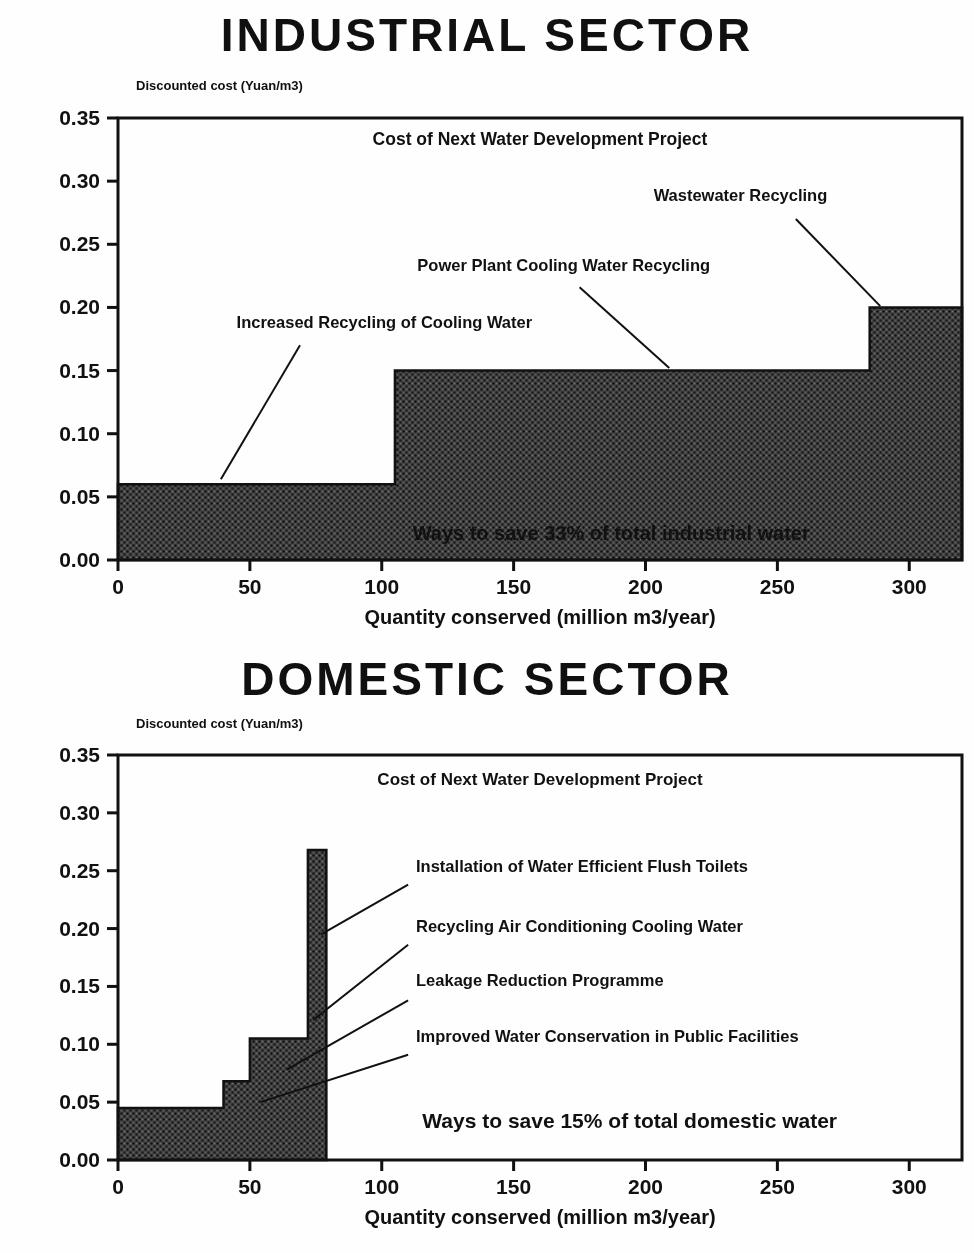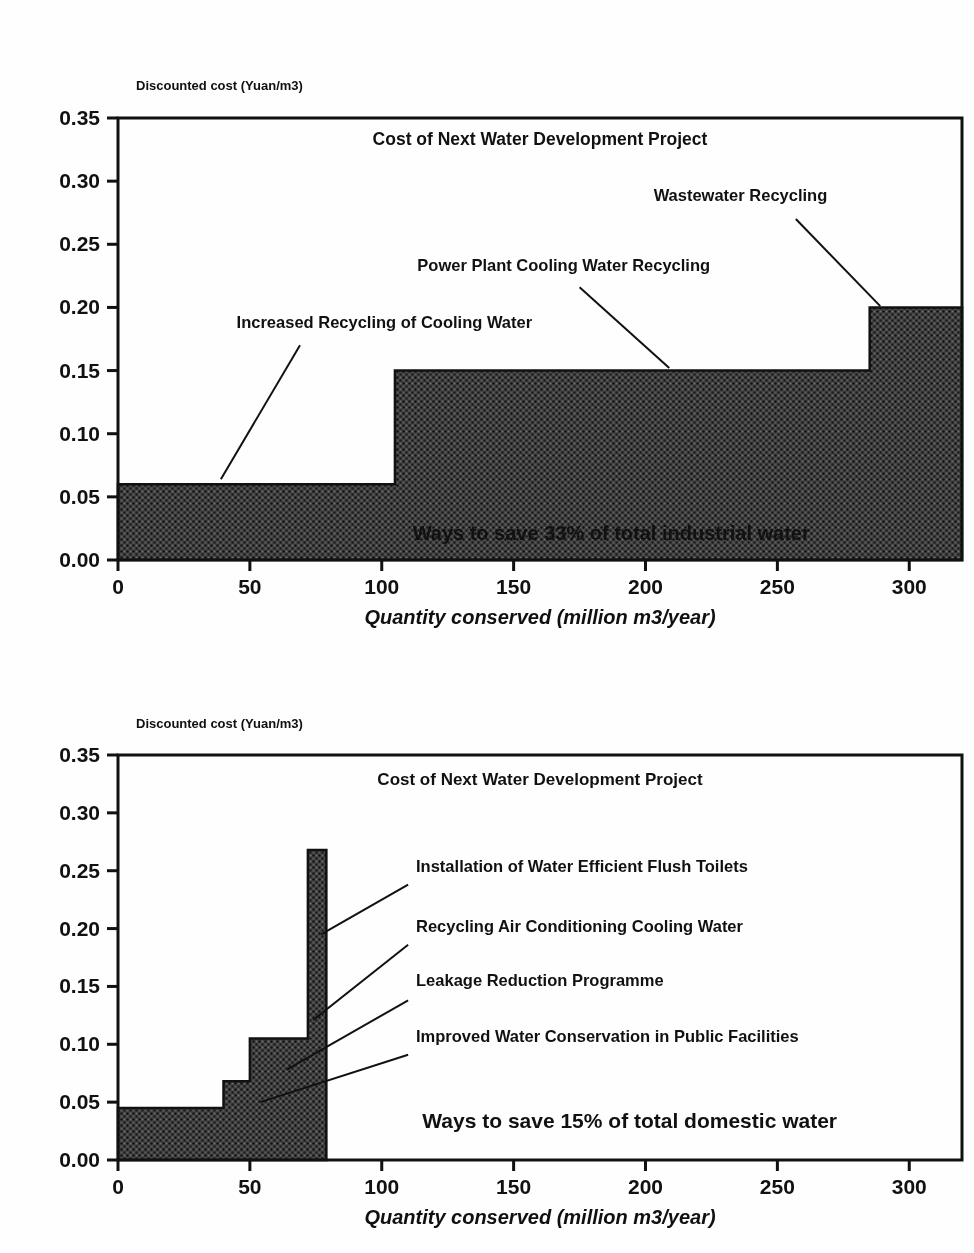--- a/index.html
+++ b/index.html
@@ -4,33 +4,34 @@
 <style>
   html,body{margin:0;padding:0;background:#ffffff;}
   body{font-family:"Liberation Sans",sans-serif;color:#111;}
   .page{position:relative;width:974px;height:1253px;background:#fefefe;overflow:hidden;}
   .sector-title{position:absolute;left:0;right:0;text-align:center;font-size:46px;font-weight:bold;letter-spacing:3px;color:#101010;}
   #t1{top:8px;}
   #t2{top:652px;}
   .axis-head{position:absolute;font-size:13px;font-weight:bold;color:#101010;}
   #ah1{top:78px;left:136px;}
   #ah2{top:716px;left:136px;}
-  .x-label{position:absolute;left:118px;width:844px;text-align:center;font-size:20px;font-weight:bold;color:#101010;font-style:italic;}
+  .x-label{position:absolute;left:118px;width:844px;text-align:center;font-size:20px;font-weight:bold;color:#101010;}
   #xl1{top:606px;}
   #xl2{top:1206px;}
   svg{position:absolute;left:0;display:block;}
   #svg-industrial{top:70px;}
   #svg-domestic{top:710px;}
   svg text{font-family:"Liberation Sans",sans-serif;font-weight:bold;fill:#111111;}
 </style>
 </head>
 <body>
 
 <div class="page">
 
+  <div class="sector-title" id="t1">INDUSTRIAL SECTOR</div>
 
   <div class="axis-head" id="ah1">Discounted cost (Yuan/m3)</div>
 
   <svg id="svg-industrial" width="974" height="575">
       <defs>
         <pattern id="halftone0" width="6" height="6" patternUnits="userSpaceOnUse">
           <rect width="6" height="6" fill="#454545"></rect>
           <circle cx="1.5" cy="1.5" r="1.2" fill="#101010"></circle>
           <circle cx="4.5" cy="4.5" r="1.2" fill="#1b1b1b"></circle>
           <circle cx="4.5" cy="1.5" r="0.8" fill="#777777"></circle>
@@ -74,20 +75,21 @@
       <text x="740.45" y="131.3485714285714" text-anchor="middle" font-size="16.5" fill="#111111">Wastewater Recycling</text>
       <line x1="579.5625" y1="217.22285714285715" x2="669.2375" y2="298.04571428571427" stroke="#111111" stroke-width="2"></line>
       <text x="563.7375" y="200.80571428571426" text-anchor="middle" font-size="16.5" fill="#111111">Power Plant Cooling Water Recycling</text>
       <line x1="299.9875" y1="275.3142857142857" x2="220.8625" y2="409.1771428571428" stroke="#111111" stroke-width="2"></line>
       <text x="384.3875" y="257.6342857142857" text-anchor="middle" font-size="16.5" fill="#111111">Increased Recycling of Cooling Water</text>
       <text x="611.2125" y="469.7942857142857" text-anchor="middle" font-size="20" fill="#b5b5b5">Ways to save 33% of total industrial water</text>
     </svg>
 
   <div class="x-label" id="xl1">Quantity conserved (million m3/year)</div>
 
+  <div class="sector-title" id="t2">DOMESTIC SECTOR</div>
 
   <div class="axis-head" id="ah2">Discounted cost (Yuan/m3)</div>
 
   <svg id="svg-domestic" width="974" height="543">
       <defs>
         <pattern id="halftone1" width="6" height="6" patternUnits="userSpaceOnUse">
           <rect width="6" height="6" fill="#454545"></rect>
           <circle cx="1.5" cy="1.5" r="1.2" fill="#101010"></circle>
           <circle cx="4.5" cy="4.5" r="1.2" fill="#1b1b1b"></circle>
           <circle cx="4.5" cy="1.5" r="0.8" fill="#777777"></circle>

